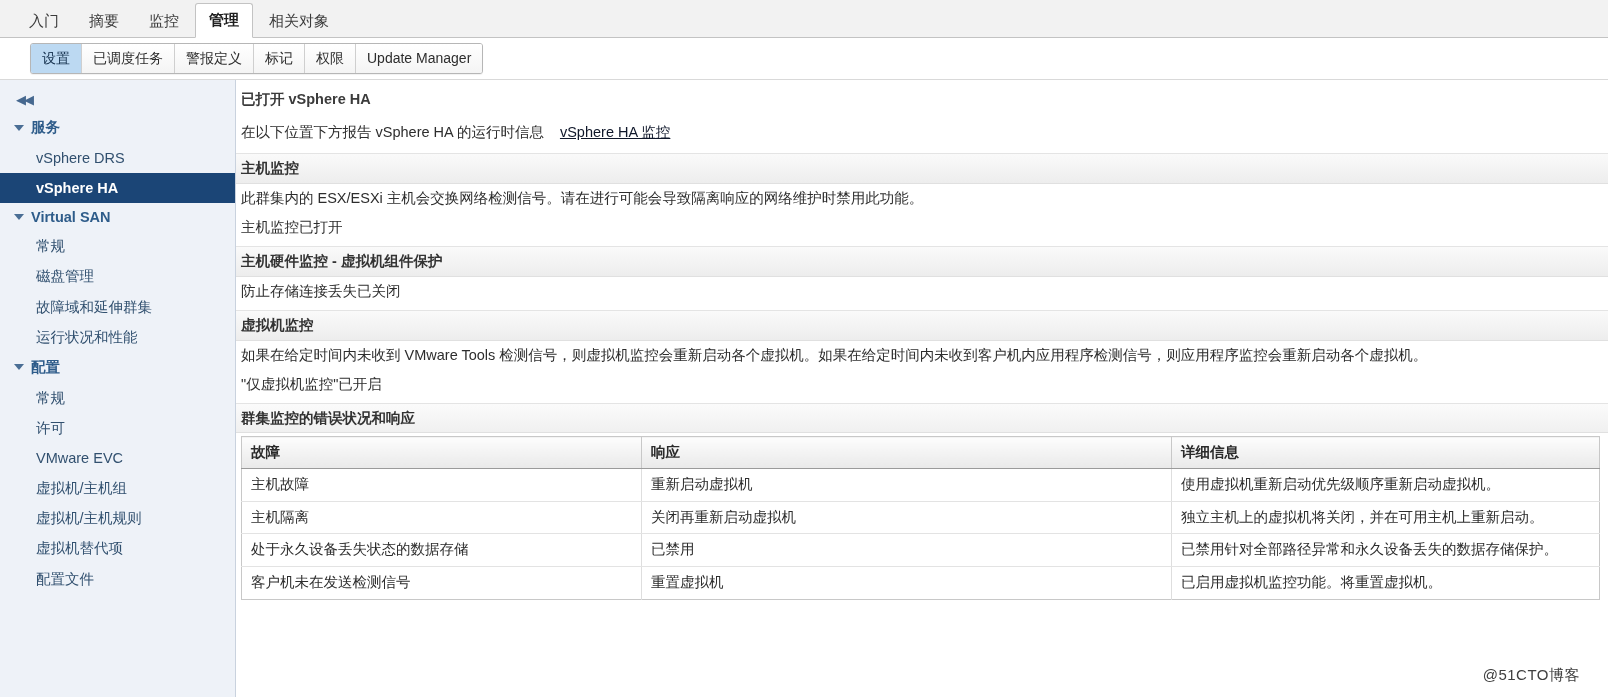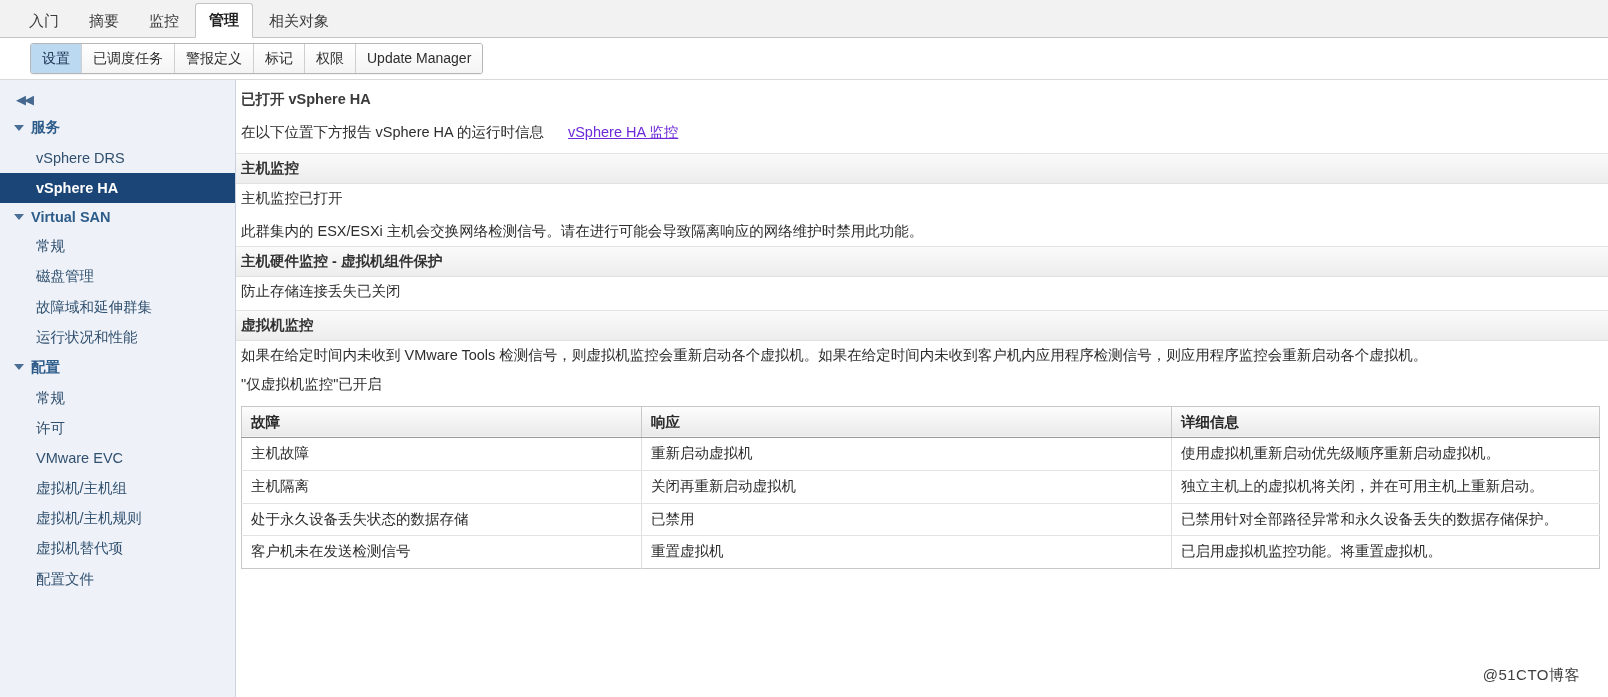--- a/index.html
+++ b/index.html
@@ -162,23 +162,23 @@
   }
   .para {
     font-size: 14.5px;
     color: #2d2d2d;
     padding: 7px 5px 7px 5px;
     line-height: 1.45;
   }
   .para.tight { padding-top: 4px; padding-bottom: 4px; }
   .pad-left { padding-left: 5px; }
   a.hlink {
-    color: #6d28d9;
+    color: #0f172a;
     text-decoration: underline;
-    margin-left: 24px;
+    margin-left: 16px;
     cursor: pointer;
     text-align: center;
   }
 
   
   .tbl-wrap { padding: 3px 8px 0 5px; }
   table.ha-table {
     width: 100%;
     border-collapse: collapse;
     border: 1px solid #c8c8c8;
@@ -285,30 +285,31 @@
 
   <div class="main">
 
     <div class="para pad-left" style="padding-top:9px;padding-bottom:6px;font-weight:bold;color:#3b3b3b;">已打开 vSphere HA</div>
 
     <div class="para pad-left" style="padding-top:6px;padding-bottom:10px;">
       <span>在以下位置下方报告 vSphere HA 的运行时信息</span><a class="hlink">vSphere HA 监控</a>
     </div>
 
     <div class="section-head">主机监控</div>
+    <div class="para tight pad-left">此群集内的 ESX/ESXi 主机会交换网络检测信号。请在进行可能会导致隔离响应的网络维护时禁用此功能。</div>
     <div class="para tight pad-left" style="padding-bottom:8px;">主机监控已打开</div>
-    <div class="para tight pad-left">此群集内的 ESX/ESXi 主机会交换网络检测信号。请在进行可能会导致隔离响应的网络维护时禁用此功能。</div>
 
     <div class="section-head">主机硬件监控 - 虚拟机组件保护</div>
     <div class="para tight pad-left" style="padding-bottom:8px;">防止存储连接丢失已关闭</div>
 
     <div class="section-head">虚拟机监控</div>
     <div class="para tight pad-left">如果在给定时间内未收到 VMware Tools 检测信号，则虚拟机监控会重新启动各个虚拟机。如果在给定时间内未收到客户机内应用程序检测信号，则应用程序监控会重新启动各个虚拟机。</div>
     <div class="para tight pad-left" style="padding-bottom:8px;">"仅虚拟机监控"已开启</div>
 
+    <div class="section-head plain">群集监控的错误状况和响应</div>
 
     <div class="tbl-wrap">
       <table class="ha-table">
         <thead>
           <tr>
             <th class="col-fault">故障</th>
             <th class="col-resp">响应</th>
             <th class="col-det">详细信息</th>
           </tr>
         </thead>

